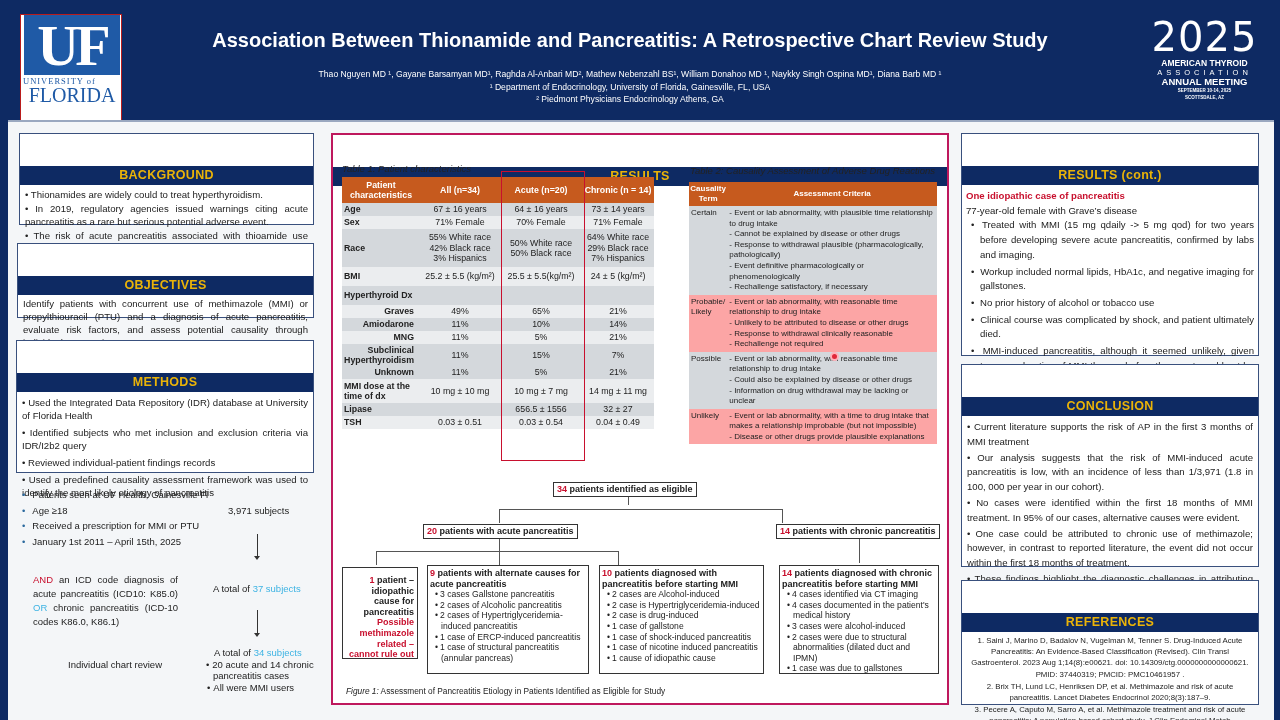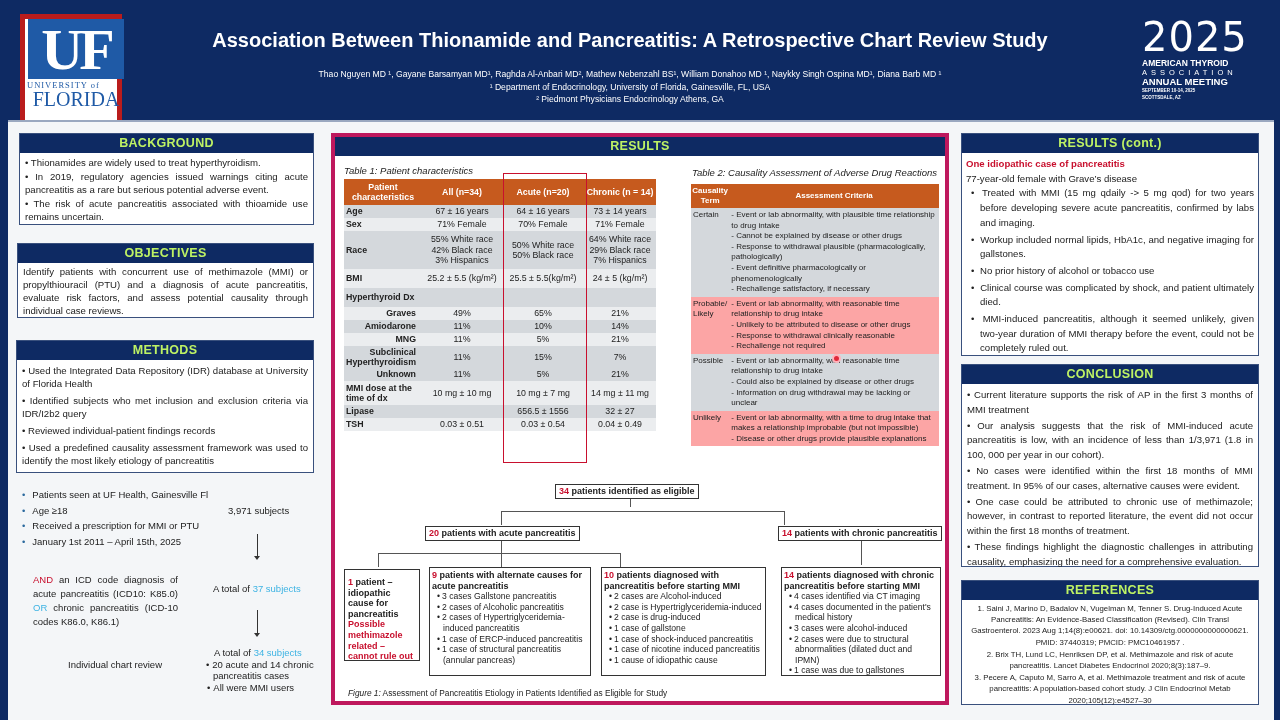--- a/index.html
+++ b/index.html
@@ -1,54 +1,54 @@
 <!DOCTYPE html>
 <html><head>
 <meta charset="utf-8">
 <style>
   * { box-sizing: border-box; margin: 0; padding: 0; }
   html, body { width: 1280px; height: 720px; overflow: hidden; }
   body { background: #0e2a63; font-family: "Liberation Sans", sans-serif; color: #222; position: relative; }
 
   
   .header { position: absolute; left: 0; top: 0; width: 1280px; height: 118px; background: #0e2a63; }
-  .uf-logo { position: absolute; left: 20px; top: 14px; width: 102px; height: 112px; background: #fff; border: 5px solid #b91c1c; }
+  .uf-logo { position: absolute; left: 20px; top: 14px; width: 102px; height: 112px; background: #fff; border: 1px solid #b91c1c; }
   .uf-logo .uf { position: absolute; left: 3px; top: 0; width: 96px; height: 60px; background: #1f5aa6; color: #fff; font-family: "Liberation Serif", serif; font-weight: bold; font-size: 58px; line-height: 62px; text-align: center; letter-spacing: -4px; }
   .uf-logo .univ { position: absolute; left: 2px; top: 61px; width: 98px; font-size: 8.5px; color: #1f5aa6; letter-spacing: 1px; text-align: left; font-family: "Liberation Serif", serif; }
   .uf-logo .fl { position: absolute; left: 2px; top: 70px; width: 98px; font-size: 20px; color: #1f5aa6; font-family: "Liberation Serif", serif; line-height: 20px; text-align: center; }
   .title { position: absolute; left: 140px; top: 29px; width: 980px; text-align: center; color: #fff; font-weight: bold; font-size: 20px; }
   .authors { position: absolute; left: 140px; top: 68px; width: 980px; text-align: center; color: #fff; font-size: 8.6px; line-height: 12.5px; }
-  .ata { position: absolute; left: 1142px; top: 16px; width: 125px; color: #fff; }
+  .ata { position: absolute; left: 1142px; top: 16px; width: 125px; color: #fff; text-align: center; }
   .ata .year { font-size: 40px; font-weight: 300; letter-spacing: 1px; line-height: 42px; font-family: "DejaVu Sans", sans-serif; font-weight: normal; }
   .ata .l1 { font-size: 8.5px; font-weight: bold; line-height: 10px; }
   .ata .l2 { font-size: 7.5px; letter-spacing: 4px; line-height: 9px; }
   .ata .l3 { font-size: 9.5px; font-weight: bold; line-height: 10px; }
   .ata .l4 { font-size: 4.5px; font-weight: bold; line-height: 7px; }
 
   
   .panel { position: absolute; left: 8px; top: 120px; width: 1266px; height: 600px; background: #f4f6f8; border-top: 2px solid #9aa8c0; }
 
-  .box-header { background: #0e2a63; color: #bef264; font-weight: bold; text-align: center; font-size: 12.5px; height: 19px; line-height: 19px; letter-spacing: 0.3px; }
+  .box-header { background: #0e2a63; color: #eab308; font-weight: bold; text-align: center; font-size: 12.5px; height: 19px; line-height: 19px; letter-spacing: 0.3px; margin-top: 32px; }
   .box { position: absolute; background: #fff; border: 1px solid #39507d; }
   .box-body { padding: 3px 5px; font-size: 9.6px; line-height: 13px; text-align: justify; color: #222; }
   .box-body p { margin-bottom: 1px; }
   .box-body .gap { margin-bottom: 4px; }
 
   
   .flow { position: absolute; font-size: 9.5px; color: #222; }
   .flow ul { list-style: none; }
   .flow li { line-height: 15.5px; }
   .flow li::before { content: "•"; color: #2c6a9e; margin-right: 7px; }
   .arrow-v { position: absolute; width: 1px; background: #333; }
   .arrow-v::after { content: ""; position: absolute; left: -3px; bottom: -2px; border-left: 3.5px solid transparent; border-right: 3.5px solid transparent; border-top: 4px solid #333; }
   .red { color: #c8102e; }
   .cyan { color: #3db3e3; }
 
   
-  .results { position: absolute; left: 331px; top: 133px; width: 618px; height: 572px; background: #fff; border: 4px solid #be185d; }
+  .results { position: absolute; left: 331px; top: 133px; width: 618px; height: 572px; background: #fff; border: 2px solid #be185d; }
   .caption { font-style: italic; font-size: 9.5px; color: #222; }
   table { border-collapse: collapse; }
   .t1 { position: absolute; left: 9px; top: 42px; width: 312px; font-size: 8.8px; }
   .t1 th { background: #c65a1e; color: #fff; font-weight: bold; font-size: 8.8px; height: 26px; line-height: 10px; }
   .t1 td { text-align: center; padding: 0 2px; line-height: 10.5px; }
   .t1 td.lbl { text-align: left; font-weight: bold; padding-left: 2px; }
   .t1 td.sub { text-align: right; font-weight: bold; padding-right: 6px; }
   .t1 tr.a td { background: #d4d8dc; }
   .t1 tr.b td { background: #ebedef; }
   .acute-outline { position: absolute; left: 168px; top: 36px; width: 84px; height: 290px; border: 1.6px solid #c8102e; }
@@ -93,21 +93,21 @@
     <div class="l4">SEPTEMBER 10-14, 2025</div>
     <div class="l4">SCOTTSDALE, AZ</div>
   </div>
 </div>
 
 <div class="panel"></div>
 
 <div class="box" style="left:19px; top:133px; width:295px; height:92px;">
   <div class="box-header">BACKGROUND</div>
   <div class="box-body">
-    <p>• Thionamides are widely used to treat hyperthyroidism.</p>
+    <p>• Thionamides are widely could to treat hyperthyroidism.</p>
     <p>• In 2019, regulatory agencies issued warnings citing acute pancreatitis as a rare but serious potential adverse event.</p>
     <p>• The risk of acute pancreatitis associated with thioamide use remains uncertain.</p>
   </div>
 </div>
 
 <div class="box" style="left:17px; top:243px; width:297px; height:75px;">
   <div class="box-header">OBJECTIVES</div>
   <div class="box-body" style="padding-top:2px;">
     <p>Identify patients with concurrent use of methimazole (MMI) or propylthiouracil (PTU) and a diagnosis of acute pancreatitis, evaluate risk factors, and assess potential causality through individual case reviews.</p>
   </div>
@@ -305,21 +305,21 @@
     <span class="red">14</span><span> patients with chronic pancreatitis</span>
   </div>
 
   <div class="fc-line-v" style="left:166px; top:404px; height:13px;"></div>
   <div class="fc-line-h" style="left:43px; top:416px; width:243px;"></div>
   <div class="fc-line-v" style="left:43px; top:416px; height:14px;"></div>
   <div class="fc-line-v" style="left:166px; top:416px; height:14px;"></div>
   <div class="fc-line-v" style="left:285px; top:416px; height:14px;"></div>
   <div class="fc-line-v" style="left:526px; top:404px; height:24px;"></div>
 
-  <div class="fc-box" style="left:9px; top:432px; width:76px; height:92px; text-align:left; font-weight:bold; font-size:9px; padding:7px 3px;">
+  <div class="fc-box" style="left:9px; top:432px; width:76px; height:92px; text-align:right; font-weight:bold; font-size:9px; padding:7px 3px;">
     <div><span class="red">1</span><span> patient – idiopathic cause for pancreatitis</span></div>
     <div class="red">Possible methimazole related – cannot rule out</div>
   </div>
 
   <div class="fc-box" style="left:94px; top:430px; width:162px; height:109px; padding:2px 2px;">
     <div class="fc-title"><span class="red">9</span><span> patients with alternate causes for acute pancreatitis</span></div>
     <ul id="alt-list">
         <li>3 cases Gallstone pancreatitis</li>
         <li>2 cases of Alcoholic pancreatitis</li>
         <li>2 cases of Hypertriglyceridemia-induced pancreatitis</li>

